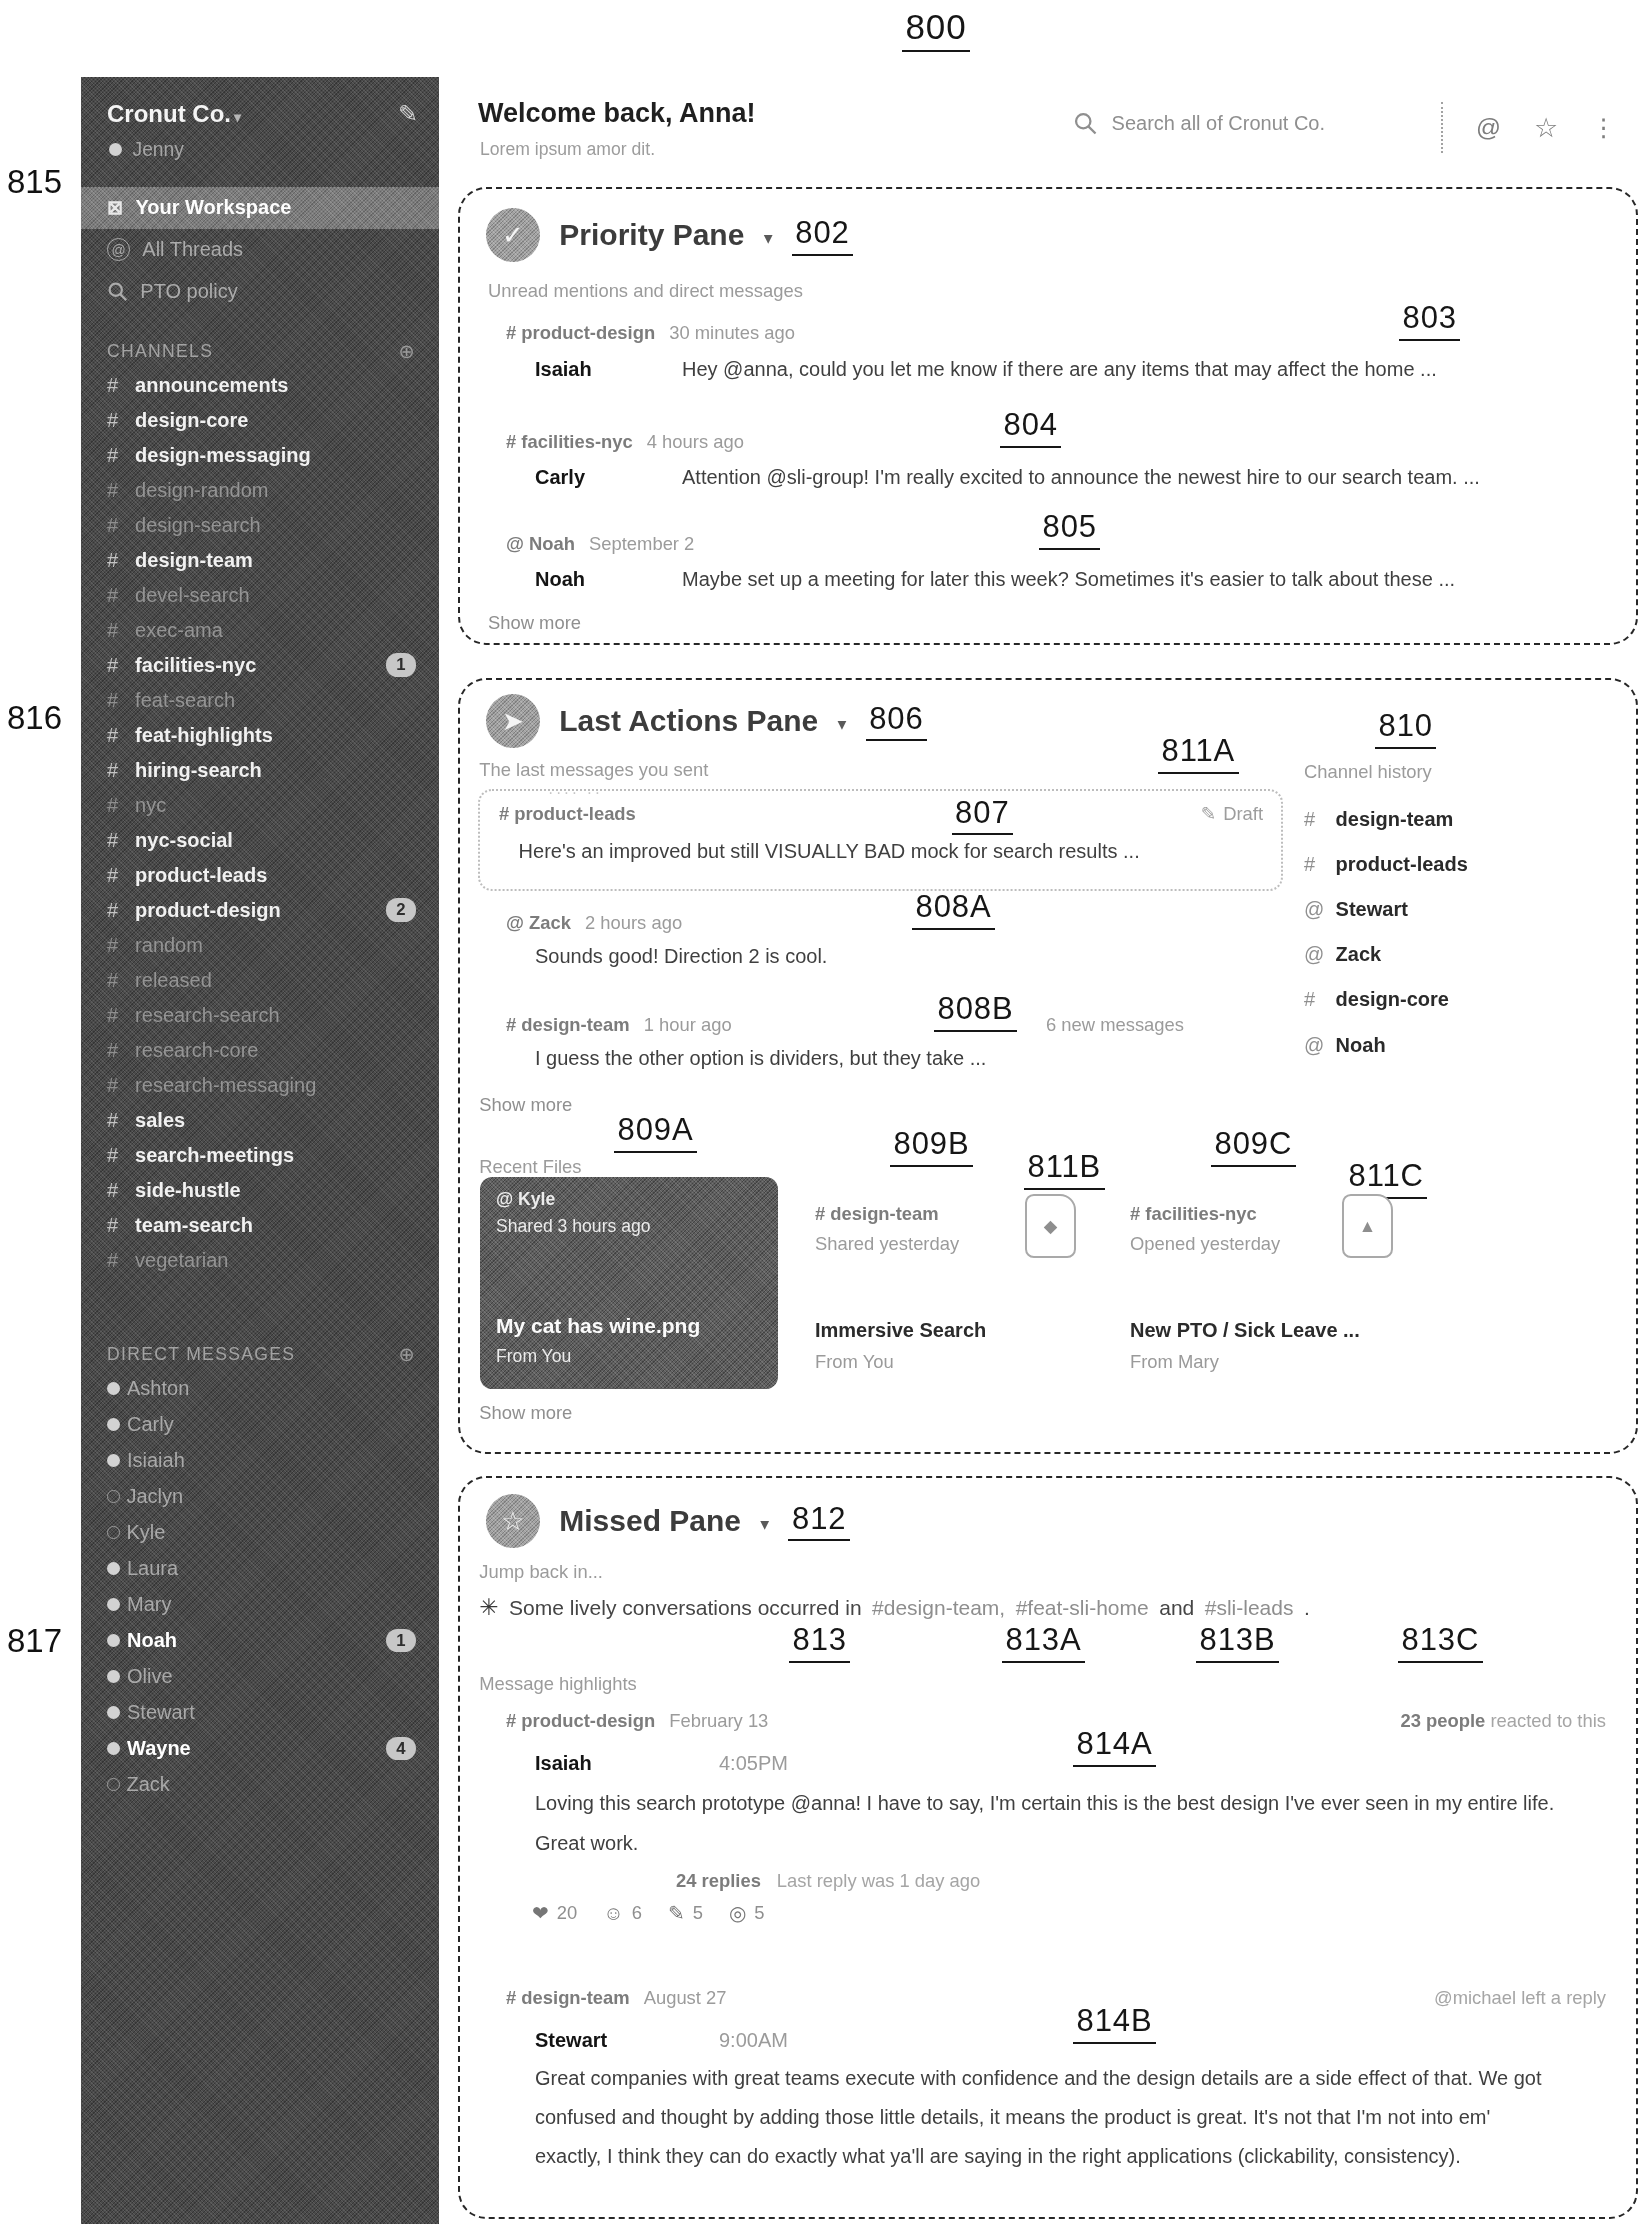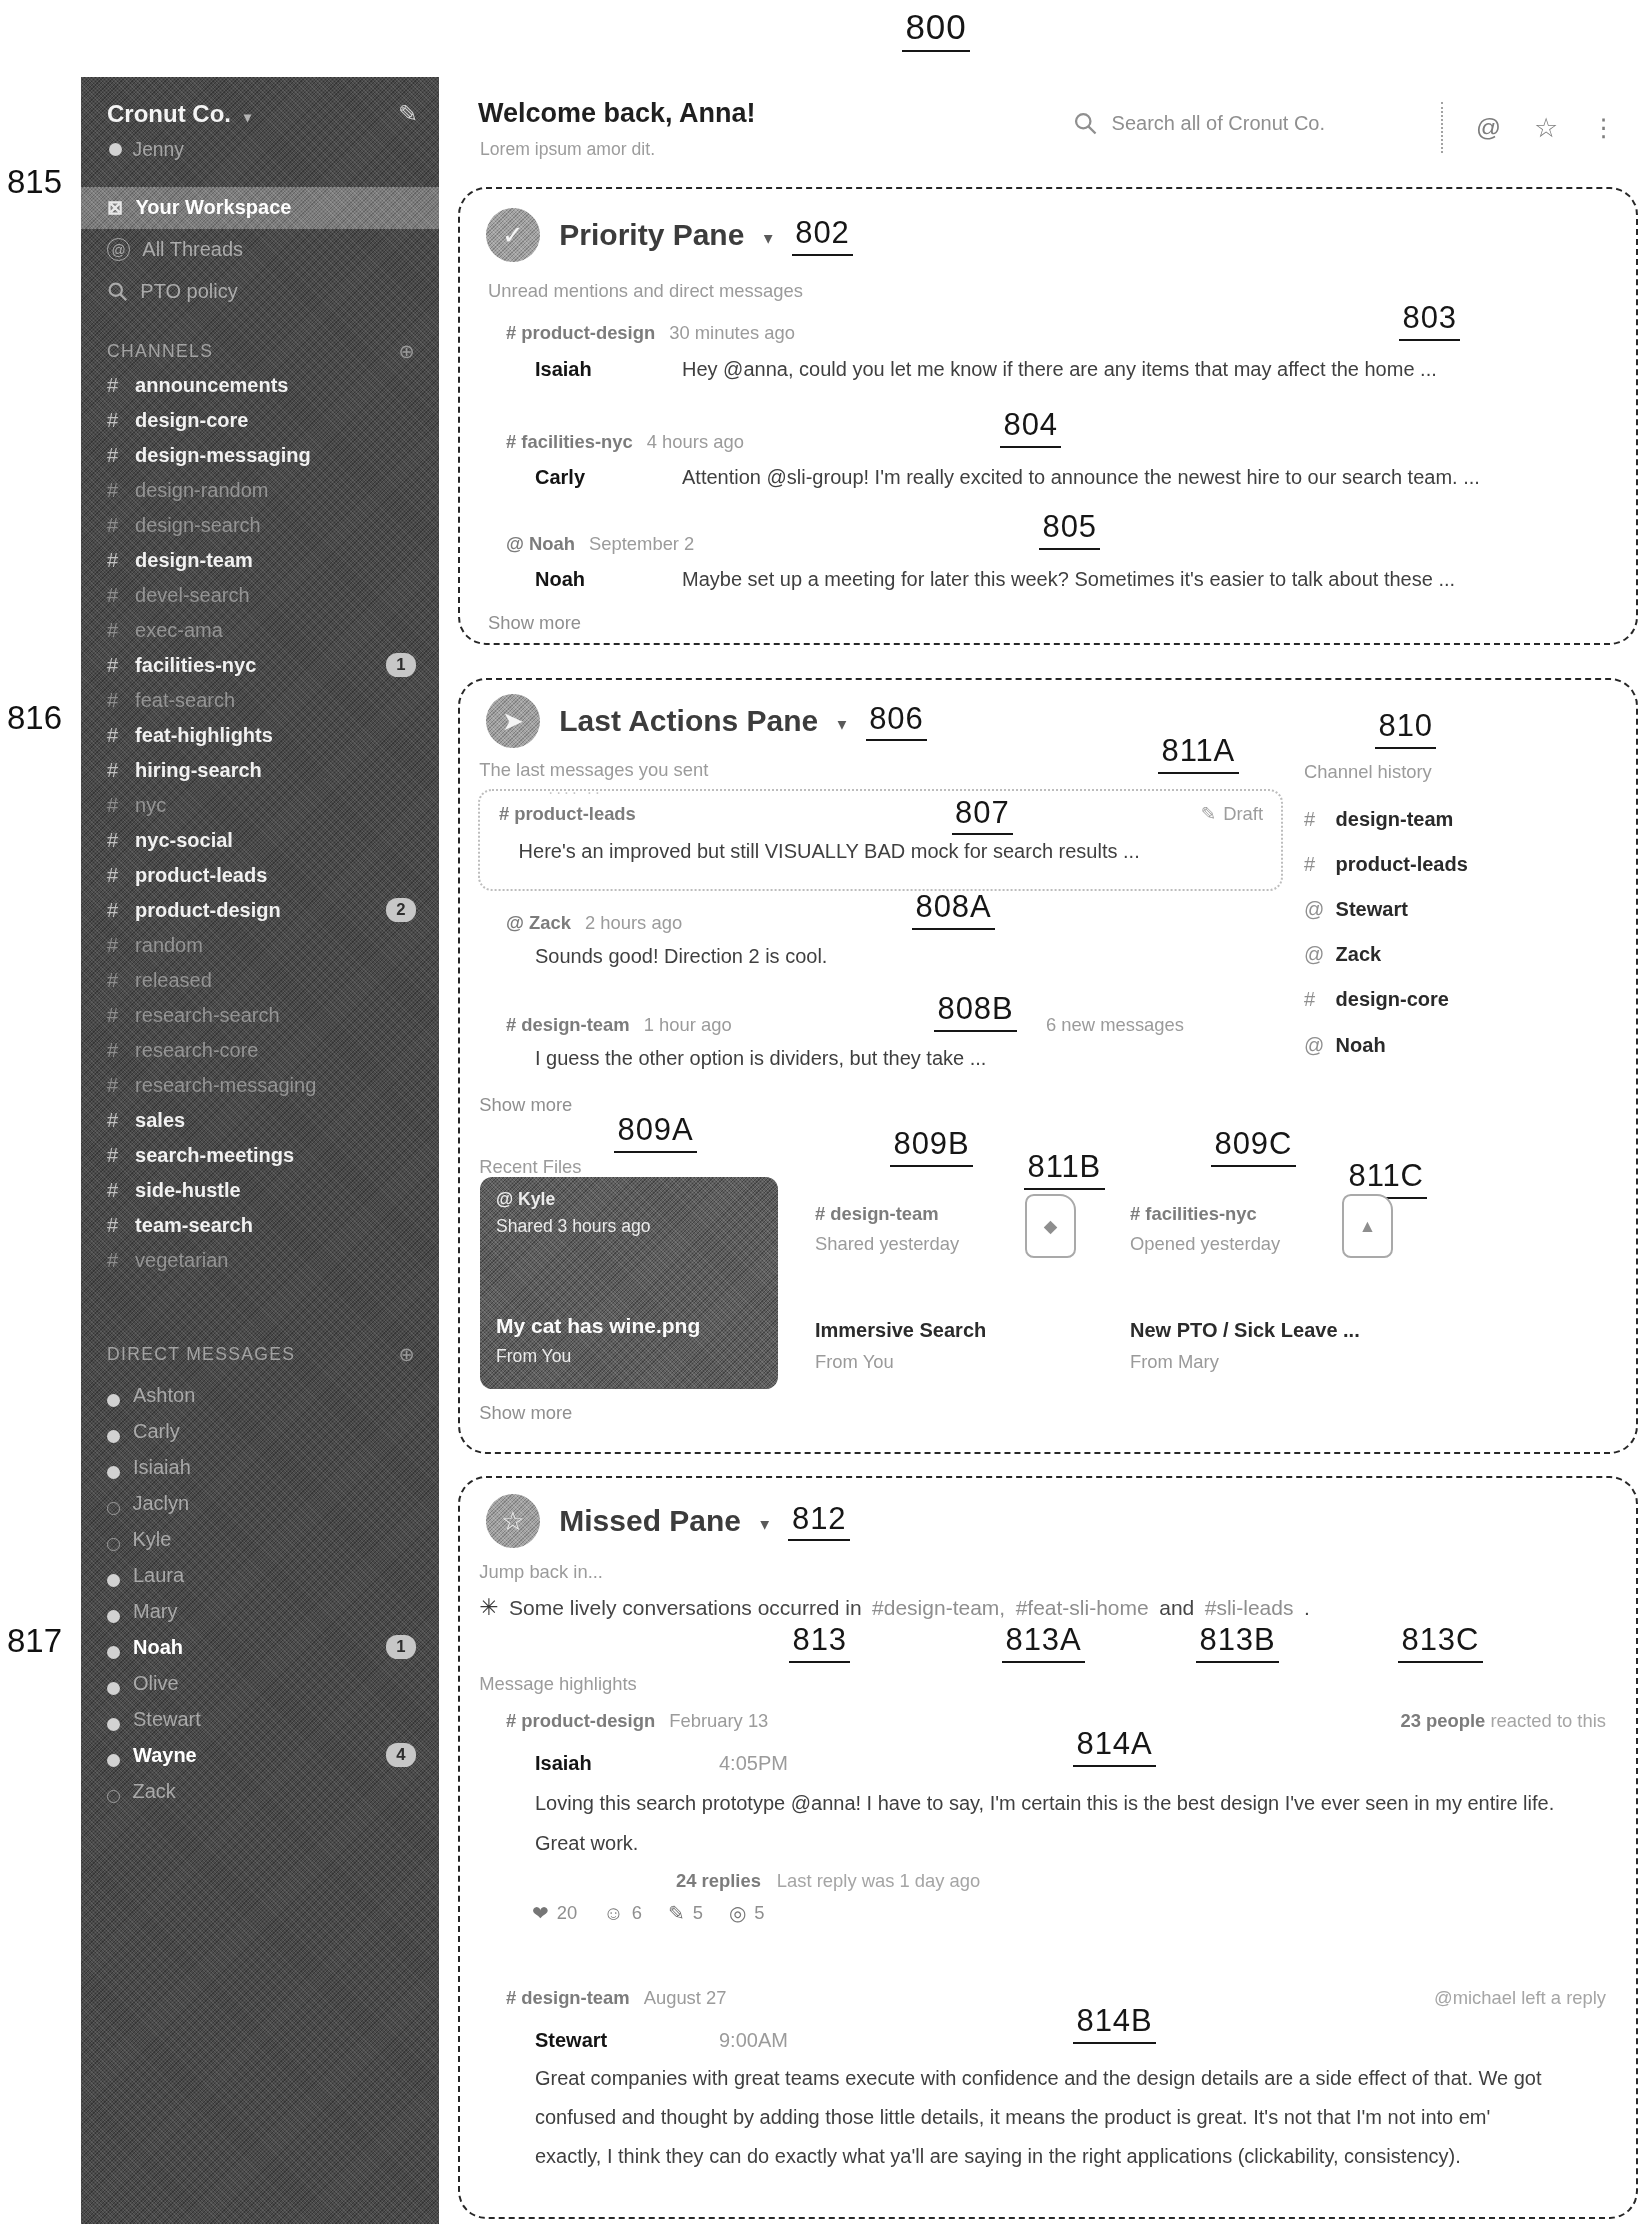--- a/index.html
+++ b/index.html
@@ -13,21 +13,21 @@
   .fig-ref{position:absolute;left:902px;top:7px;font-size:35px;}
   .margin-ref{position:absolute;left:7px;font-size:33px;color:#111;}
 
   
   .sidebar{position:absolute;left:81px;top:77px;width:358px;height:2147px;
     background-color:#4a4a4a;
     background-image:repeating-linear-gradient(45deg,rgba(255,255,255,.10) 0 0.9px,rgba(0,0,0,0) 0.9px 2.6px),
                      repeating-linear-gradient(-45deg,rgba(0,0,0,.28) 0 0.9px,rgba(0,0,0,0) 0.9px 2.6px);
     color:#c9c9c9;}
   .sb-head{display:flex;align-items:center;padding:23px 21px 0 26px;}
-  .sb-title{font-size:24px;font-weight:bold;color:#f4f4f4;flex:1;display:flex;gap:13px;align-items:baseline;}
+  .sb-title{font-size:24px;font-weight:bold;color:#f4f4f4;flex:1;display:flex;gap:3px;align-items:baseline;}
   .sb-title .caret{font-size:14px;color:#b5b5b5;}
   .compose{font-size:24px;color:#d6d6d6;}
   .sb-user{display:flex;align-items:center;gap:10.5px;padding:10.5px 0 0 28px;font-size:19.3px;color:#a6a6a6;}
   .ws-band{margin-top:26px;height:42px;display:flex;align-items:center;gap:12.3px;padding-left:26px;
     font-size:20px;font-weight:bold;color:#fdfdfd;
     background-color:#7d7d7d;
     background-image:repeating-linear-gradient(45deg,rgba(255,255,255,.14) 0 0.9px,rgba(0,0,0,0) 0.9px 2.6px),
                      repeating-linear-gradient(-45deg,rgba(0,0,0,.20) 0 0.9px,rgba(0,0,0,0) 0.9px 2.6px);}
   .ws-icon{font-size:19.3px;color:#e8e8e8;}
   .sb-row{height:42px;display:flex;align-items:center;gap:12.3px;padding-left:26px;font-size:20px;color:#ababab;}
@@ -37,21 +37,21 @@
     font-size:17.6px;letter-spacing:1.3px;color:#a3a3a3;}
   .sb-sec.dm{margin-top:61px;}
   .sb-sec .add{margin-left:auto;font-size:19.3px;color:#9a9a9a;}
   .ch{height:35px;display:flex;align-items:center;gap:10.5px;padding:0 23px 0 26px;font-size:20px;}
   .ch .h{width:17.6px;color:#8f8f8f;font-weight:normal;}
   .ch.on{color:#f1f1f1;font-weight:bold;}
   .ch.on .h{color:#c4c4c4;}
   .ch.off{color:#949494;}
   .badge{margin-left:auto;background:#c7c7c7;color:#2e2e2e;font-size:16.7px;font-weight:bold;
     border-radius:11.4px;padding:1.8px 10.5px;}
-  .dm-row{height:36px;display:flex;align-items:flex-end;gap:13px;padding:0 23px 0 26px;font-size:20px;color:#a9a9a9;}
+  .dm-row{height:36px;display:flex;align-items:center;gap:7px;padding:0 23px 0 26px;font-size:20px;color:#a9a9a9;}
   .dm-row.strong{color:#ffffff;font-weight:bold;}
   .dot{width:13px;height:13px;border-radius:50%;background:#d2d2d2;flex:none;}
   .dm-row.off .dot{background:transparent;border:1.8px solid #9a9a9a;width:10.5px;height:10.5px;}
 
   
   .welcome{position:absolute;left:478px;top:98px;font-size:27px;font-weight:bold;color:#1f1f1f;}
   .welcome-sub{position:absolute;left:480px;top:139px;font-size:17.6px;color:#9c9c9c;}
   .searchbar{position:absolute;left:1073px;top:111px;display:flex;align-items:center;gap:14px;
     font-size:20px;color:#8f8f8f;}
   .top-icons{position:absolute;left:1441px;top:102px;display:flex;align-items:center;gap:33px;color:#7d7d7d;}

